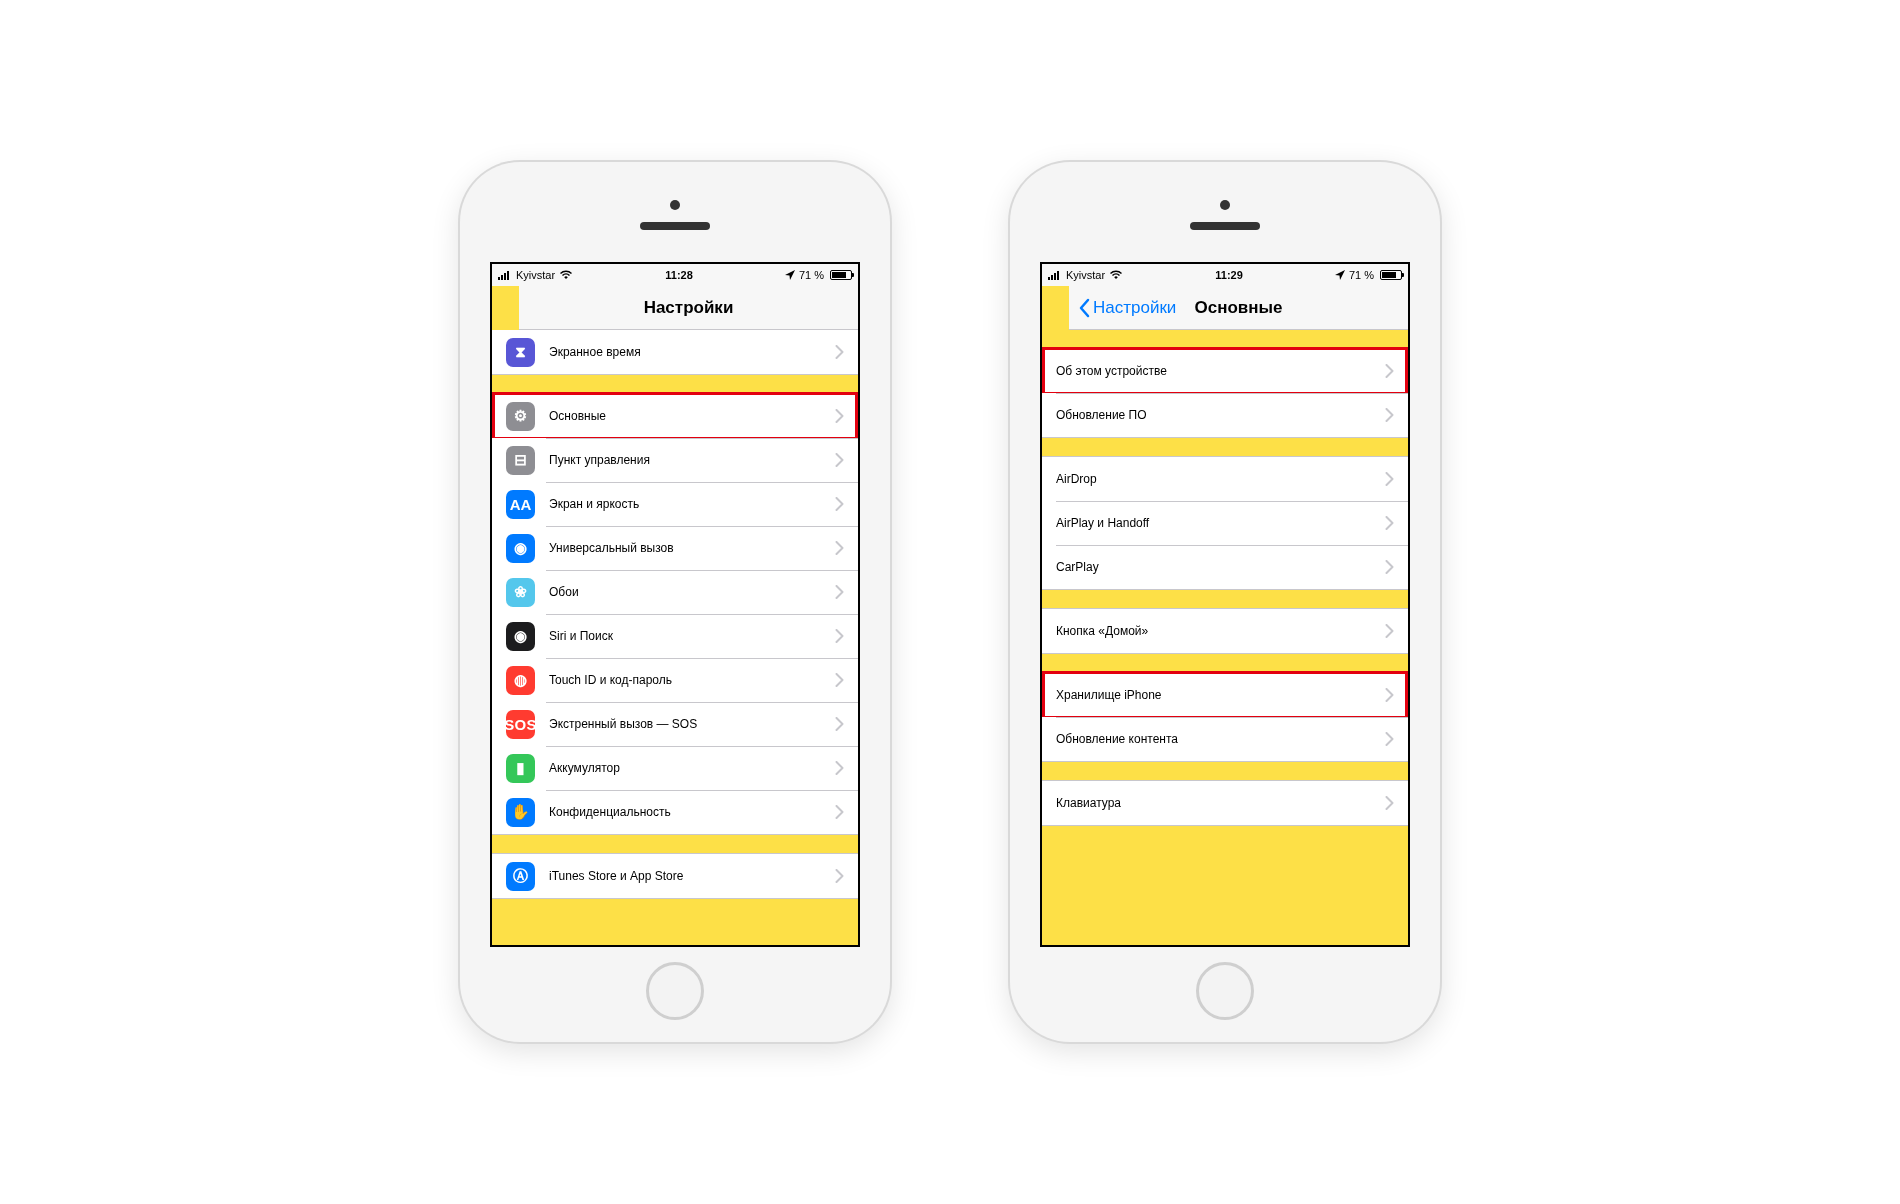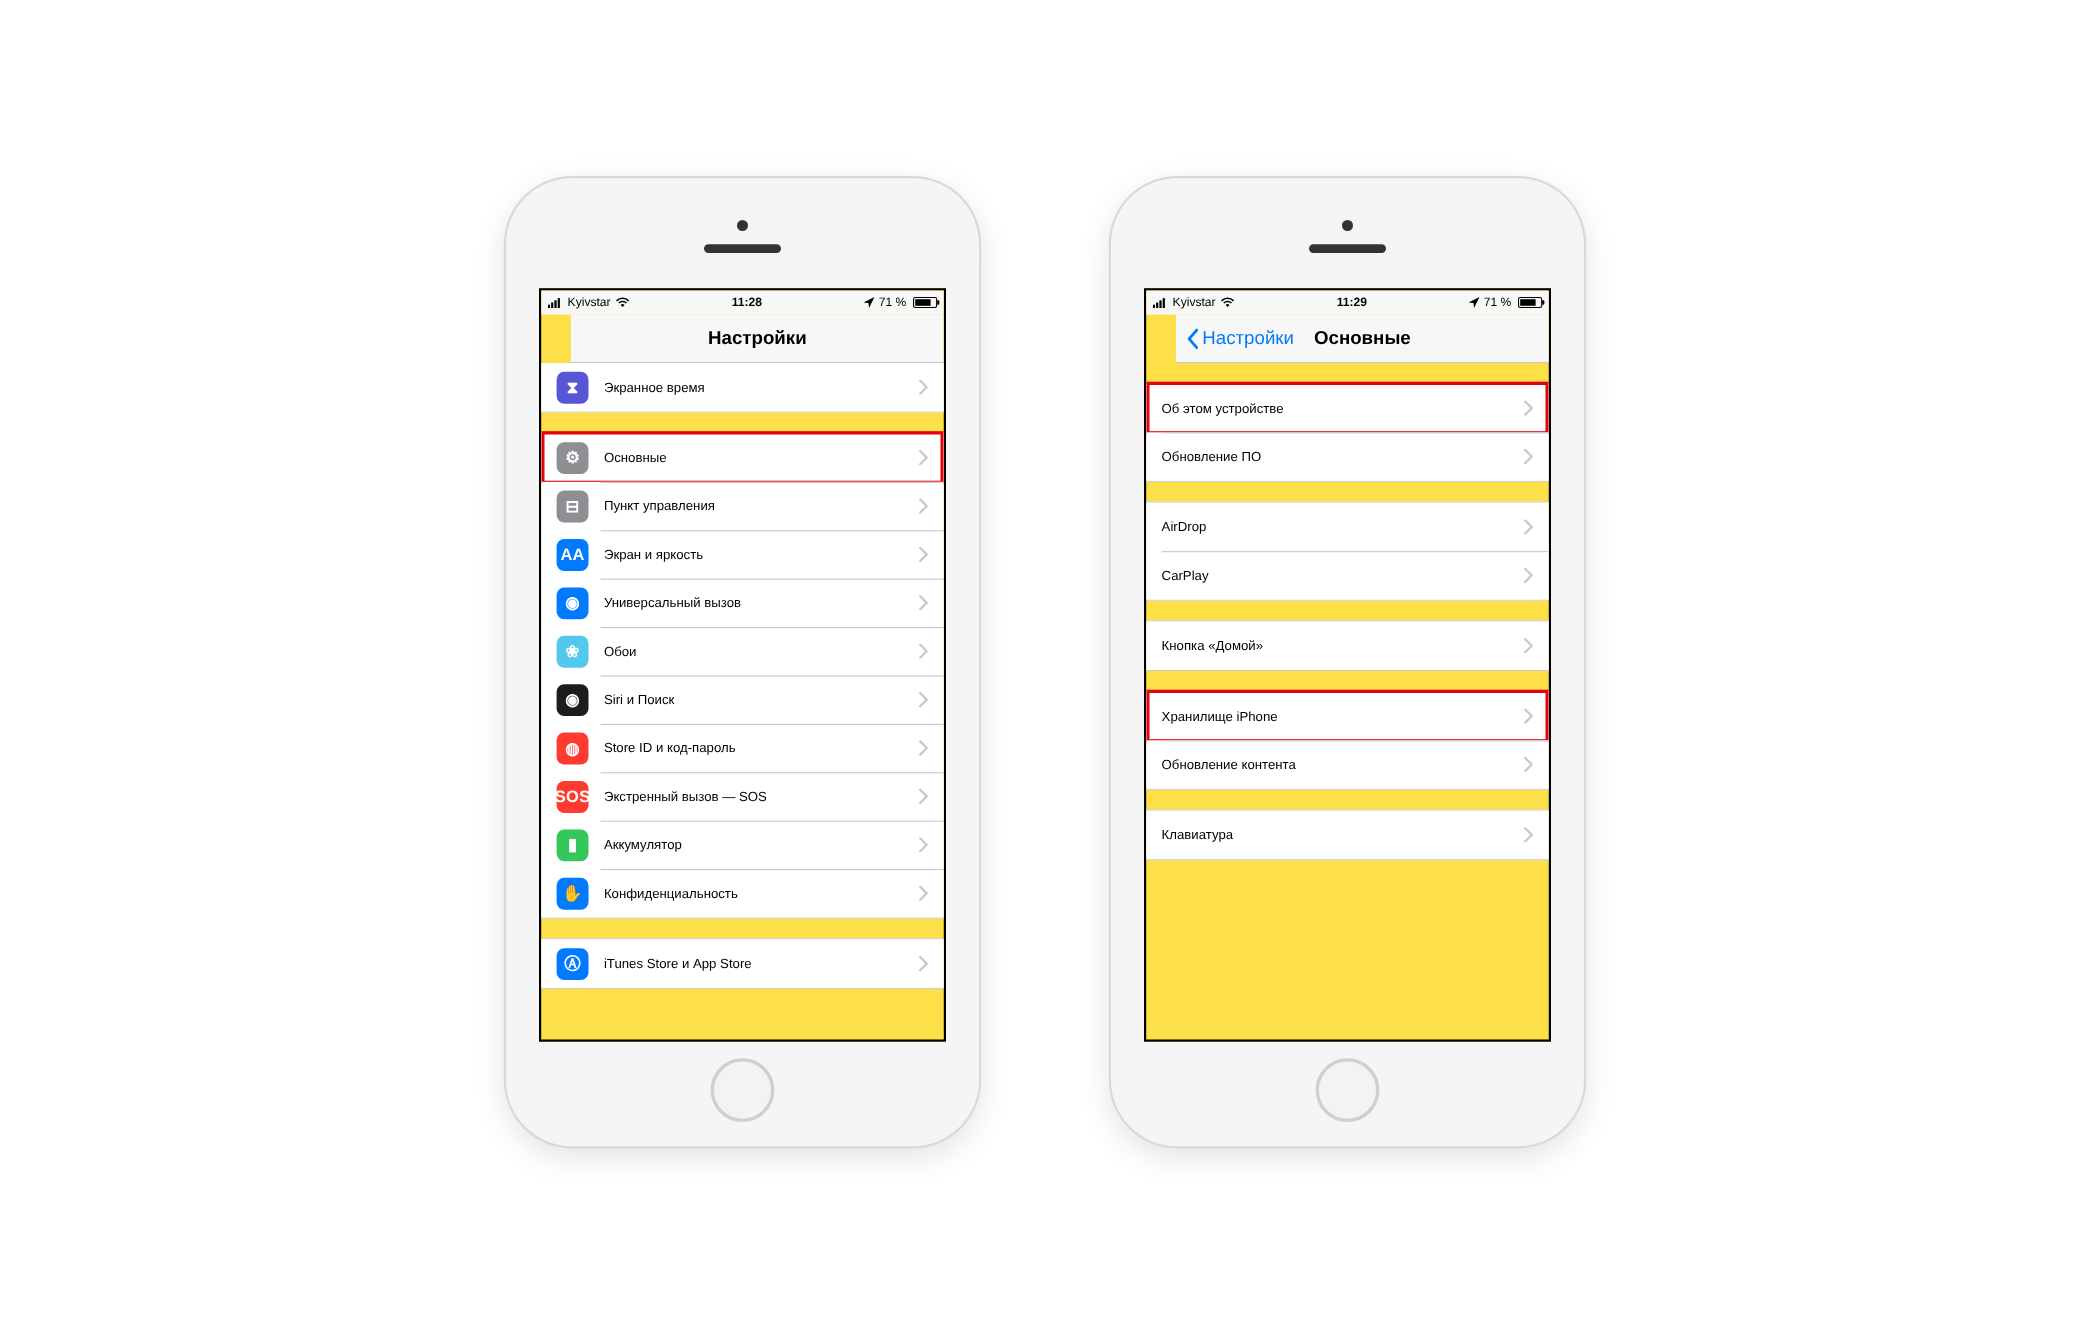--- a/index.html
+++ b/index.html
@@ -248,21 +248,21 @@
             <div class="icon ic-siri">◉</div>
             <div class="label">Siri и Поиск</div>
             <span class="chev">
               <svg viewBox="0 0 9 14">
                 <path d="M1.5 1 L7.5 7 L1.5 13" fill="none" stroke="#c7c7cc" stroke-width="2" stroke-linecap="round" stroke-linejoin="round"></path>
               </svg>
             </span>
           </div>
           <div class="row">
             <div class="icon ic-touchid">◍</div>
-            <div class="label">Store ID и код-пароль</div>
+            <div class="label">Touch ID и код-пароль</div>
             <span class="chev">
               <svg viewBox="0 0 9 14">
                 <path d="M1.5 1 L7.5 7 L1.5 13" fill="none" stroke="#c7c7cc" stroke-width="2" stroke-linecap="round" stroke-linejoin="round"></path>
               </svg>
             </span>
           </div>
           <div class="row">
             <div class="icon ic-sos">SOS</div>
             <div class="label">Экстренный вызов — SOS</div>
             <span class="chev">
@@ -377,20 +377,28 @@
         <div class="group">
           <div class="row no-icon">
             <div class="label">AirDrop</div>
             <span class="chev">
               <svg viewBox="0 0 9 14">
                 <path d="M1.5 1 L7.5 7 L1.5 13" fill="none" stroke="#c7c7cc" stroke-width="2" stroke-linecap="round" stroke-linejoin="round"></path>
               </svg>
             </span>
           </div>
           <div class="row no-icon">
+            <div class="label">AirPlay и Handoff</div>
+            <span class="chev">
+              <svg viewBox="0 0 9 14">
+                <path d="M1.5 1 L7.5 7 L1.5 13" fill="none" stroke="#c7c7cc" stroke-width="2" stroke-linecap="round" stroke-linejoin="round"></path>
+              </svg>
+            </span>
+          </div>
+          <div class="row no-icon">
             <div class="label">CarPlay</div>
             <span class="chev">
               <svg viewBox="0 0 9 14">
                 <path d="M1.5 1 L7.5 7 L1.5 13" fill="none" stroke="#c7c7cc" stroke-width="2" stroke-linecap="round" stroke-linejoin="round"></path>
               </svg>
             </span>
           </div>
         </div>
         <div class="group">
           <div class="row no-icon">

